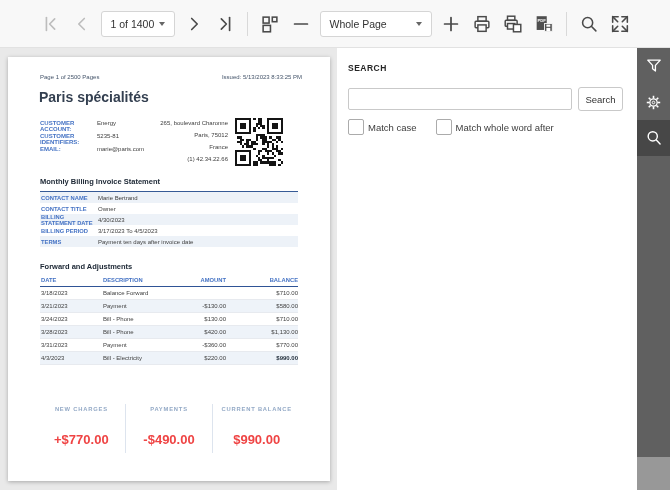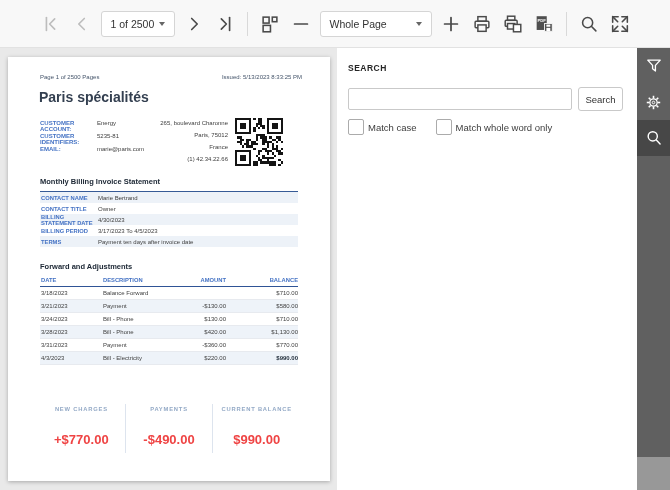--- a/index.html
+++ b/index.html
@@ -96,21 +96,21 @@
     </span>
   </div>
   <div class="tb-btn">
     <span>
       <svg width="22" height="22" viewBox="0 0 24 24" fill="none" stroke="#bdbdbd" stroke-width="1.8" stroke-linecap="round" stroke-linejoin="round">
           <path d="M14.5 6L8.5 12l6 6"></path>
         </svg>
     </span>
   </div>
   <div class="tb-select page">
-    <span>1 of 2500</span>
+    <span>1 of 1400</span>
     <span class="caret"></span>
   </div>
   <div class="tb-btn">
     <span>
       <svg width="22" height="22" viewBox="0 0 24 24" fill="none" stroke="#4a4a4a" stroke-width="1.8" stroke-linecap="round" stroke-linejoin="round">
           <path d="M9.5 6l6 6-6 6"></path>
         </svg>
     </span>
   </div>
   <div class="tb-btn">
@@ -448,21 +448,21 @@
 
 <div class="panel">
   <div class="panel-title">SEARCH</div>
   <input class="search-input" type="text" style="">
   <button class="search-btn">Search</button>
   <div class="cb-row">
     <span class="checkbox"></span>
     <span class="cb-label">Match case</span>
     <span class="cb-gap"></span>
     <span class="checkbox"></span>
-    <span class="cb-label">Match whole word only</span>
+    <span class="cb-label">Match whole word after</span>
   </div>
 </div>
 
 <div class="sidebar">
   <div class="side-tab">
     <span>
       <svg width="20" height="20" viewBox="0 0 24 24" fill="none" stroke="#fff" stroke-width="1.6" stroke-linejoin="round">
           <path d="M4.5 5h15l-5.8 6.3V18l-3.4-2.6v-4.1z"></path>
         </svg>
     </span>

